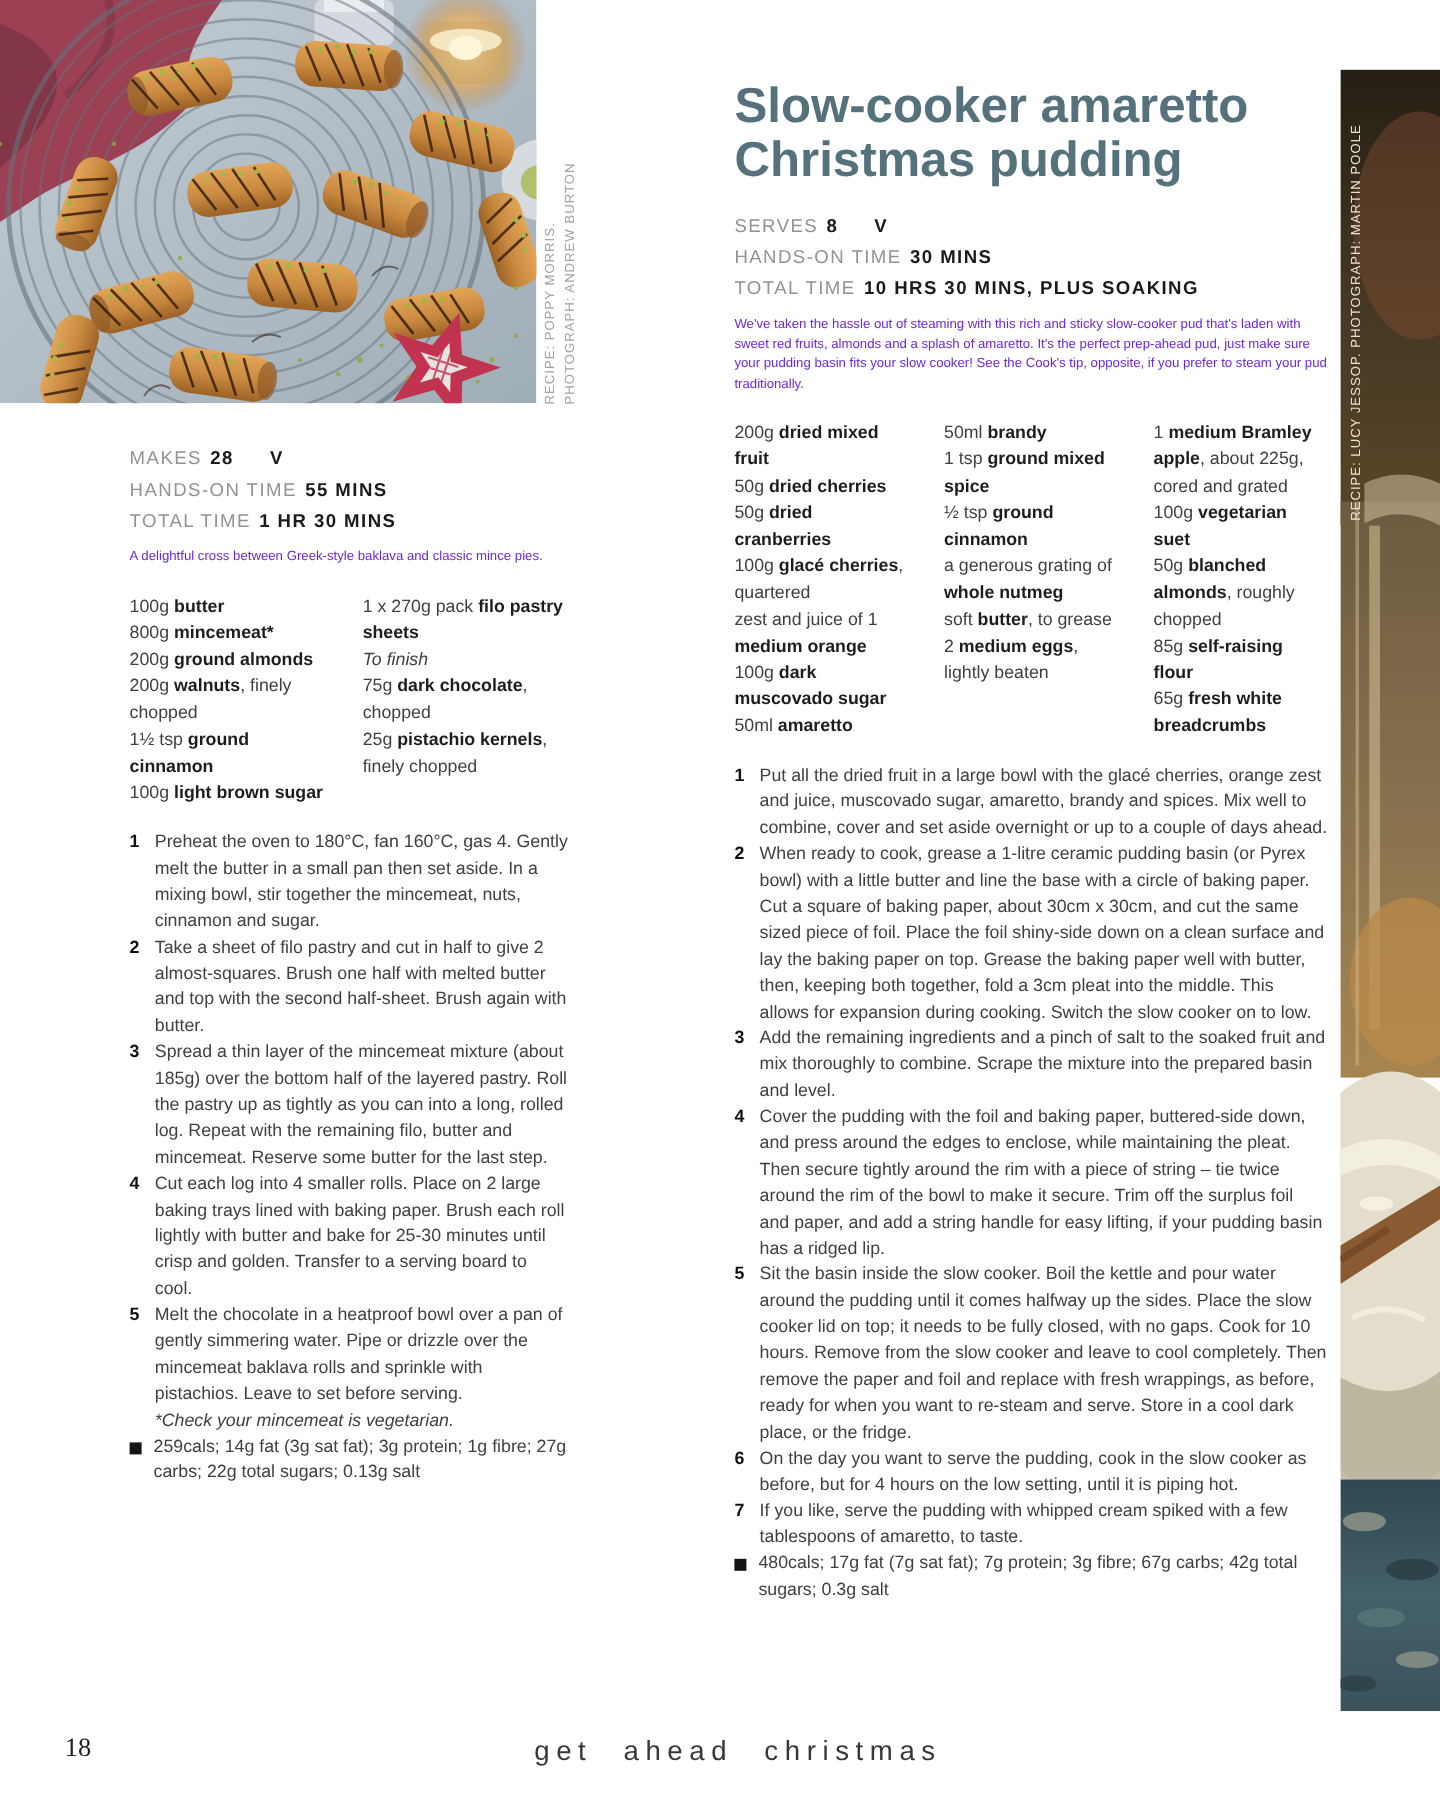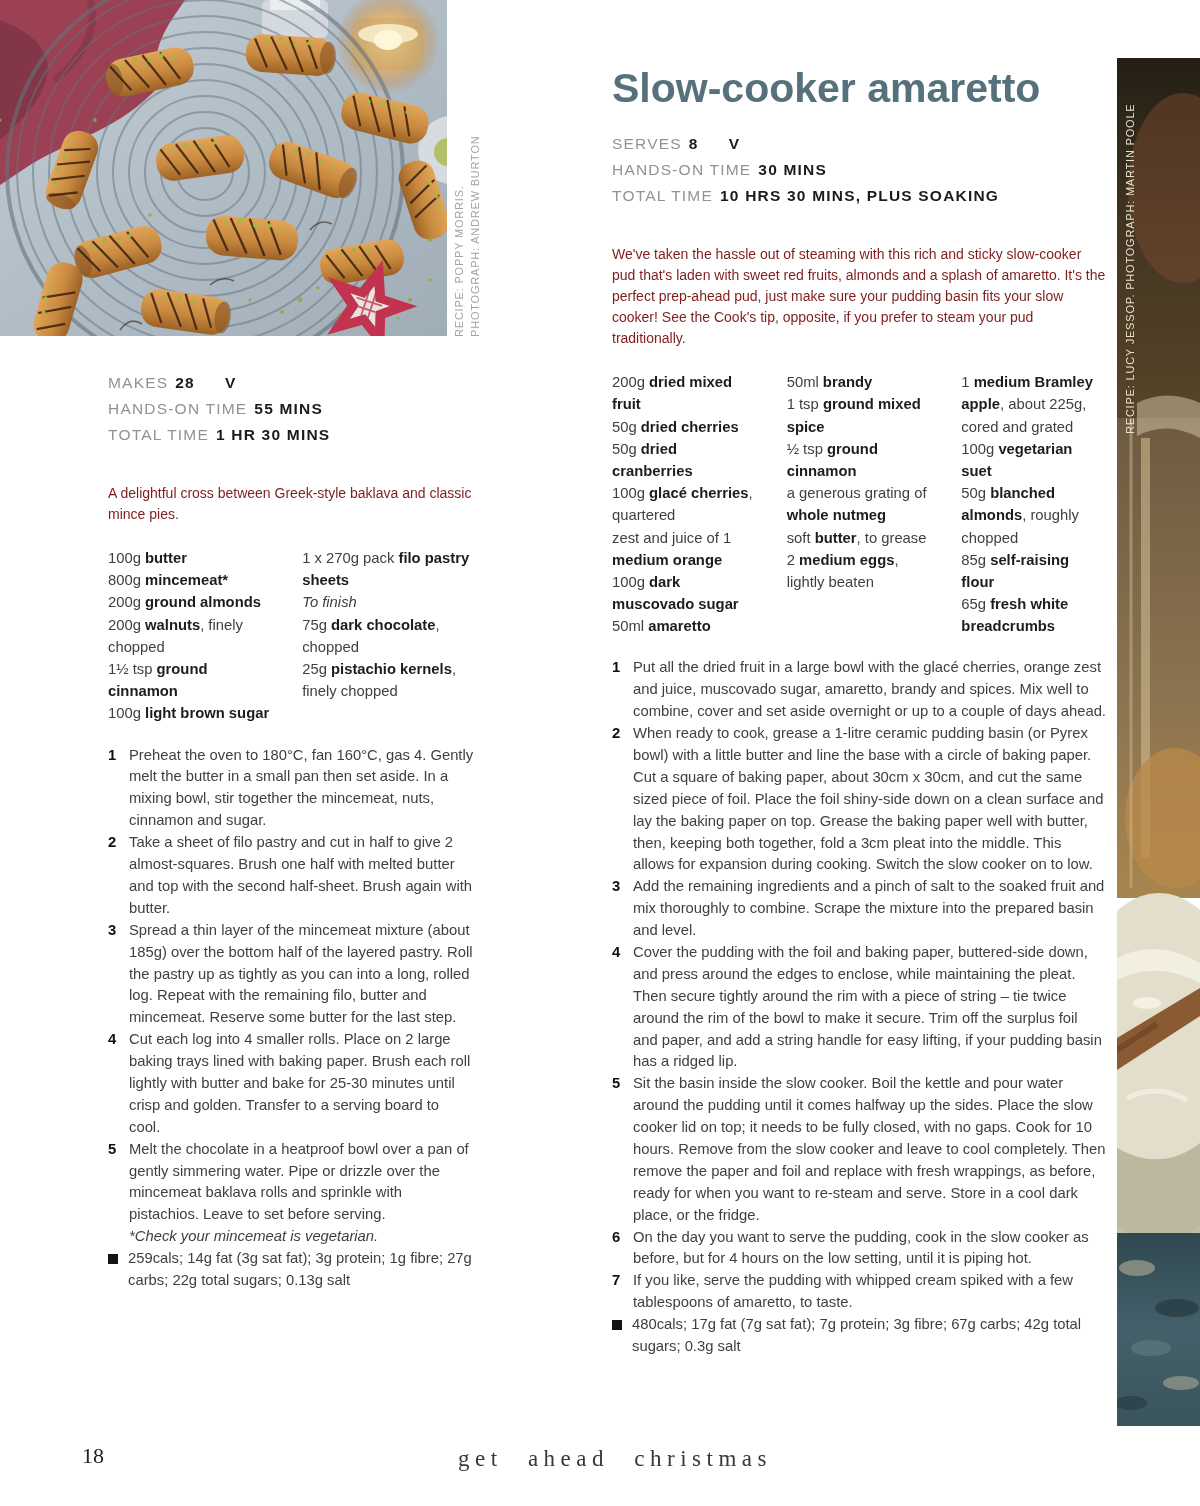--- a/index.html
+++ b/index.html
@@ -29,47 +29,47 @@
     font-family:Liberation Sans, sans-serif; font-weight:700;
     color:#54717c; line-height:1.1; margin:0;
   }
   .col-left  .recipe-title { font-size:45px; }
   .col-right .recipe-title { font-size:41px; }
   .meta-block { margin-top:20px; }
   .meta-row { font-size:15.5px; line-height:1.68; letter-spacing:1.2px; }
   .meta-label { color:#8f9297; margin-right:7px; }
   .meta-value { color:#1b1b1b; font-weight:700; }
   .meta-badge { color:#1b1b1b; font-weight:700; margin-left:30px; }
-  .intro { margin-top:35px; font-size:14px; line-height:1.5; color:#7f1d1d; }
+  .intro { margin-top:8px; font-size:11px; line-height:1.5; color:#6d28d9; }
   .ing-cols { display:flex; margin-top:22px;gap:24px; }
   .ing-col { font-size:14.8px; line-height:1.5; }
   .col-left  .ing-col { width:178px; }
   .col-left  .ing-col + .ing-col { margin-left:4px; width:184px; }
   .col-right .ing-col { width:162px; }
   .col-right .ing-col + .ing-col { margin-left:6px; }
   .ing { color:#3f3f3f; }
   .b { font-weight:700; color:#1d1d1d; }
   .i { font-style:italic; }
   .steps { margin-top:20px; font-size:14.8px; line-height:1.48; }
   .step { display:flex; }
   .step-num { width:21px; flex:0 0 21px; font-weight:700; color:#111; }
   .step-text { flex:1; color:#404040; }
   .footnote { padding-left:21px; font-style:italic; color:#3f3f3f; }
   .nut-row { display:flex;justify-content:space-between; }
   .sq { flex:0 0 10px; width:10px; height:10px; background:#141414; margin:6px 10px 0 0; }
   .nut-text { flex:1; color:#3f3f3f; }
   
   .page-number {
     position:absolute; left:54px; top:1443px;
-    font-family:"Liberation Serif", serif; font-size:22px; color:#222;margin-left:28px;
+    font-family:"Liberation Serif", serif; font-size:22px; color:#222;
   }
   .footer-strap {
     position:absolute; left:0; right:0; top:1446px; text-align:center;
     padding-left:30px;
-    font-family:Liberation Serif, serif; font-size:23px; color:#383838;
+    font-family:Liberation Sans, sans-serif; font-size:23px; color:#383838;
     letter-spacing:5.5px; word-spacing:14px;
   }
 </style>
 </head>
 <body>
 
 <div class="page">
 
   <div class="photo-left">
     <svg width="447" height="336" viewBox="0 0 447 336">
@@ -396,20 +396,21 @@
       <div class="nut-row">
         <span class="sq"></span>
         <span class="nut-text">259cals; 14g fat (3g sat fat); 3g protein; 1g fibre; 27g carbs; 22g total sugars; 0.13g salt</span>
       </div>
     </div>
   </div>
 
   <div class="col-right">
     <h1 class="recipe-title">
       <span>Slow-cooker amaretto</span><br>
+      <span>Christmas pudding</span>
     </h1>
     <div class="meta-block">
         <div class="meta-row"><span class="meta-label">SERVES</span><span class="meta-value">8</span><span class="meta-badge">V</span></div>
         <div class="meta-row"><span class="meta-label">HANDS-ON TIME</span><span class="meta-value">30 MINS</span></div>
         <div class="meta-row"><span class="meta-label">TOTAL TIME</span><span class="meta-value">10 HRS 30 MINS, PLUS SOAKING</span></div>
       </div>
     <p class="intro">We've taken the hassle out of steaming with this rich and sticky slow-cooker pud that's laden with sweet red fruits, almonds and a splash of amaretto. It's the perfect prep-ahead pud, just make sure your pudding basin fits your slow cooker! See the Cook's tip, opposite, if you prefer to steam your pud traditionally.</p>
     <div class="ing-cols">
       <div class="ing-col">
           <div class="ing"><span>200g </span><span class="b">dried mixed fruit</span></div>

